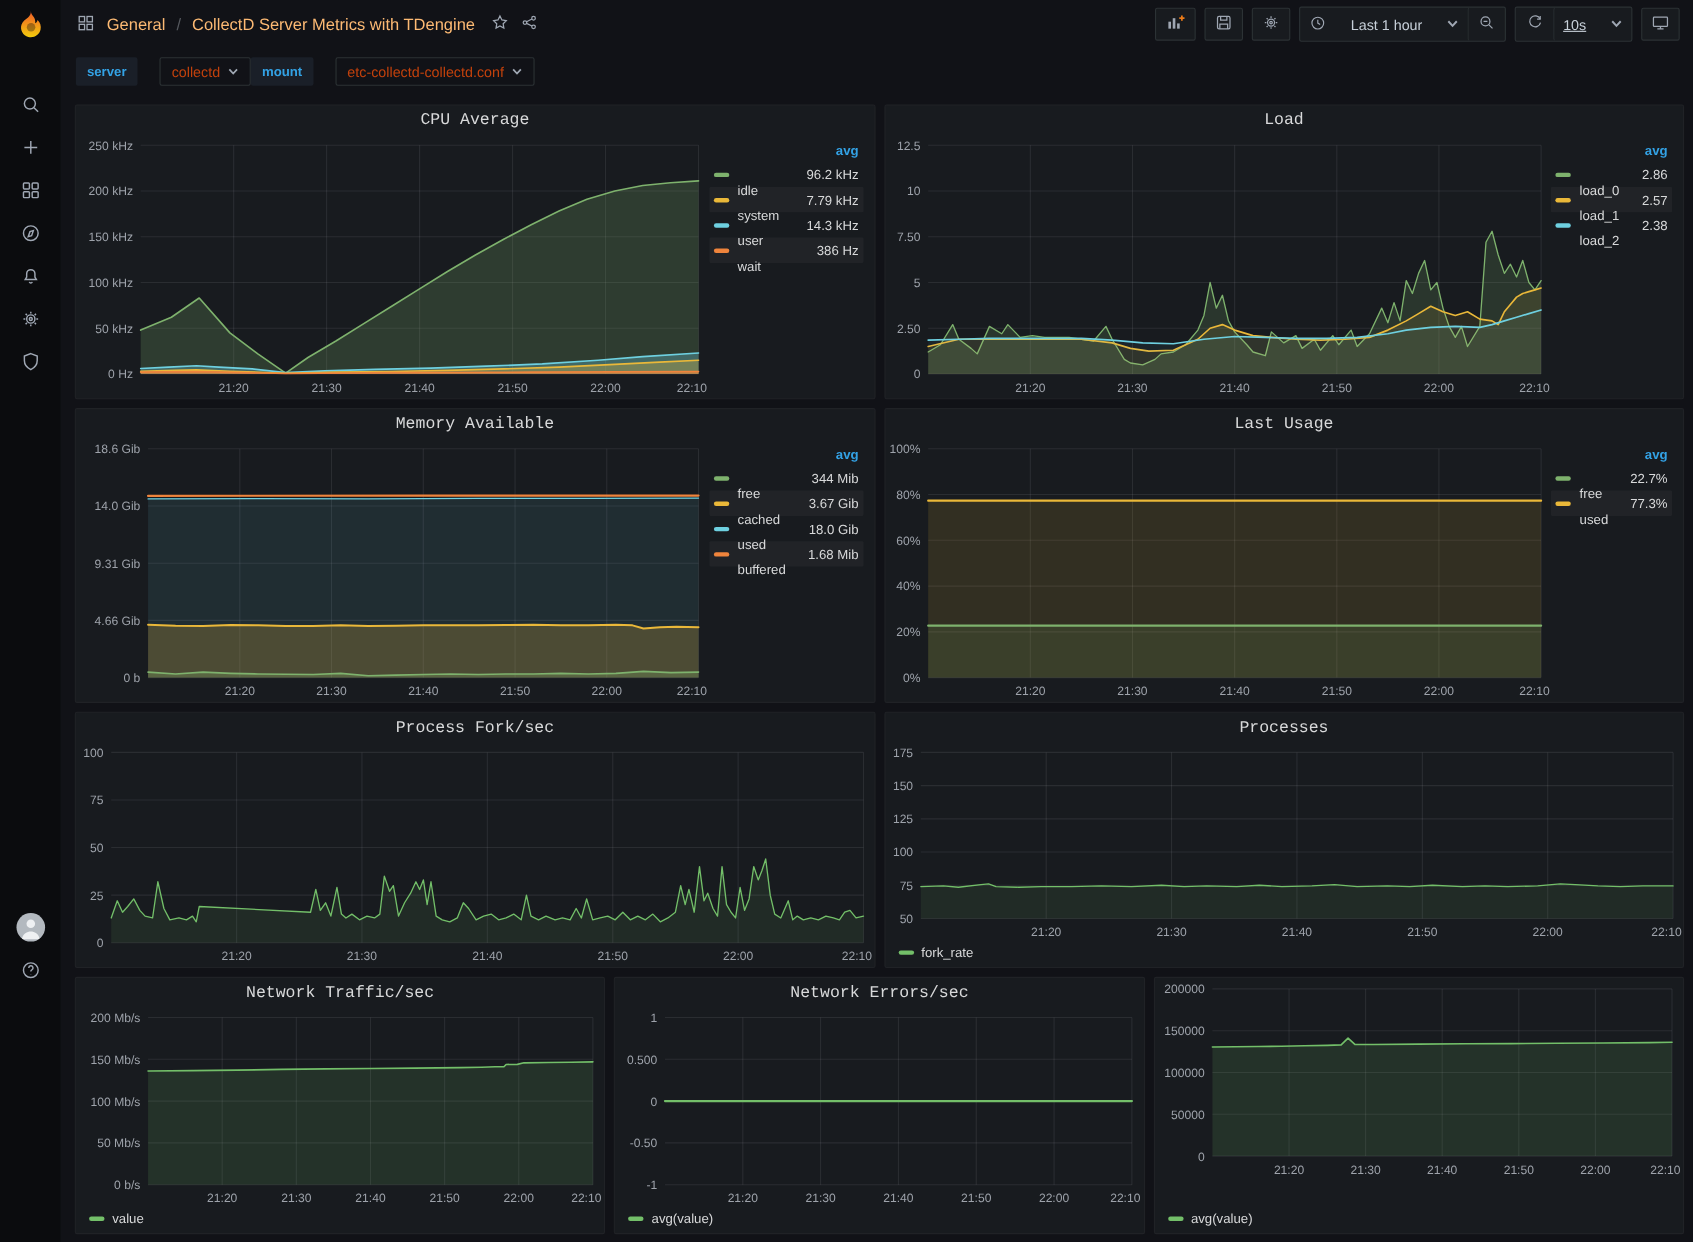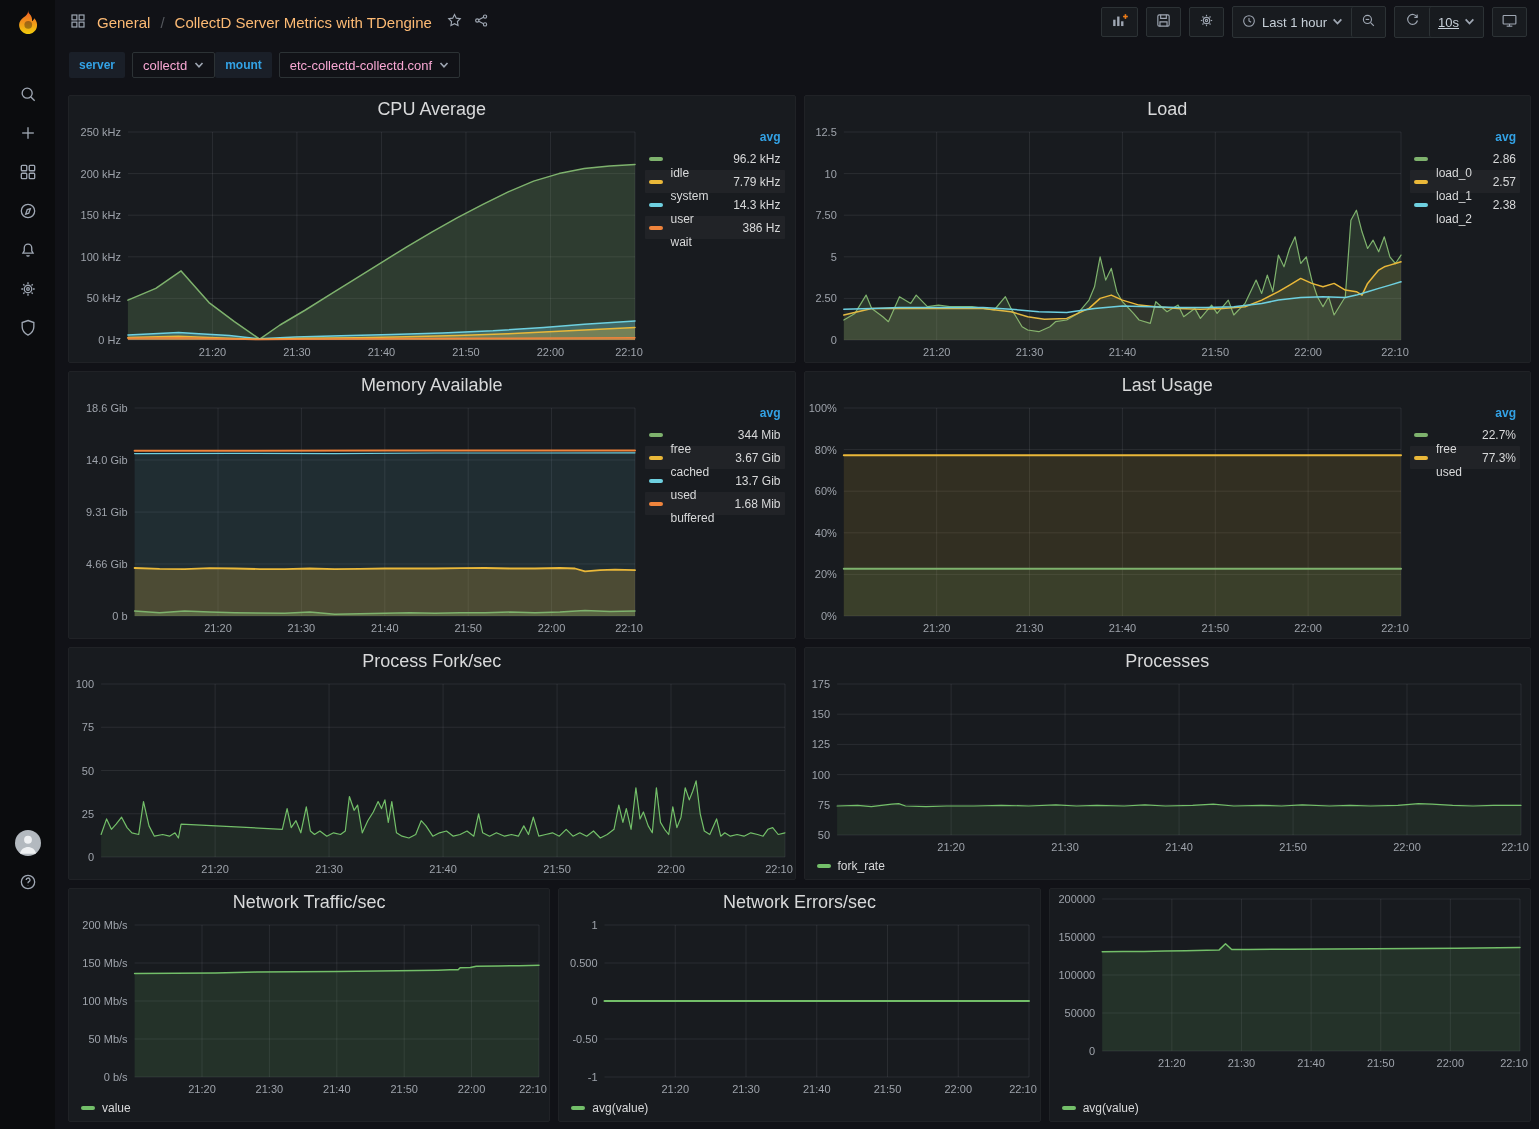--- a/index.html
+++ b/index.html
@@ -17,43 +17,43 @@
 
   
   .main { flex:1; display:flex; flex-direction:column; min-width:0; }
   .topnav { height:44px; display:flex; align-items:center; padding:0 12px 0 14px; }
   .crumb { display:flex; align-items:center; gap:10px; }
   .crumb svg { stroke:#9fa7b3; fill:none; stroke-width:1.6; }
   .crumb-text { color:#fdba74; font-size:15px; cursor:pointer; }
   .crumb-sep { color:#55585e; font-size:15px; }
   .icon-btn { background:none; border:none; cursor:pointer; display:flex; align-items:center; }
   .topnav-right { margin-left:auto; display:flex; align-items:center; gap:8px; }
-  .tbtn { height:30px; min-width:34px; padding:0 8px; background:#181b1f; border:1px solid #2c3235; border-radius:2px; display:flex; align-items:center; justify-content:center; gap:5px; color:#c7d0d9; font-size:13px; cursor:pointer; }
+  .tbtn { height:30px; min-width:34px; padding:0 8px; background:#181b1f; border:1px solid #2c3235; border-radius:2px; display:flex; align-items:center; justify-content:center; gap:22px; color:#c7d0d9; font-size:13px; cursor:pointer; }
   .tbtn svg { stroke:#9fa7b3; fill:none; stroke-width:1.6; }
   .tgroup { display:flex; border:1px solid #2c3235; border-radius:2px; background:#181b1f; }
   .tgroup .tbtn { border:none; background:transparent; }
   .tgroup .tbtn + .tbtn { border-left:1px solid #2c3235;text-decoration:underline; }
 
   
   .submenu { height:42px; display:flex; align-items:center; padding-left:14px; }
   .filter { display:flex; align-items:center; }
   .f-label { height:26px; display:flex; align-items:center; padding:0 10px; background:#1a1f28; border-radius:2px; color:#33a2e5; font-size:12px; font-weight:700; cursor:default; }
-  .f-value { height:26px; display:flex; align-items:center; gap:7px; margin-left:7px; padding:0 10px; background:#111217; border:1px solid #2c3235; border-radius:2px; color:#f9a8d4; font-size:13px; cursor:pointer; }
+  .f-value { height:26px; display:flex; align-items:center; gap:7px; margin-left:20px; padding:0 10px; background:#111217; border:1px solid #2c3235; border-radius:2px; color:#c2410c; font-size:13px; cursor:pointer; }
   .f-value svg { stroke:#9fa7b3; fill:none; stroke-width:1.6; }
 
   
   .dash { padding:9px 8px 7px 13px; display:flex; flex-direction:column; gap:8px; }
   .row { display:flex; gap:8px; }
   .row > .panel { flex:1; min-width:0; }
   .r1 .panel, .r2 .panel { height:268px; }
   .r3 .panel { height:233px; }
   .r4 .panel { height:234px; }
 
   .panel { background:#181b1f; border:1px solid #202226; border-radius:2px; display:flex; flex-direction:column; }
-  .panel-title { height:26px; flex:none; display:flex; align-items:center; justify-content:center; color:#d8d9da; font-size:18px; font-weight:500; cursor:pointer; }
+  .panel-title { height:26px; flex:none; display:flex; align-items:center; justify-content:center; color:#d8d9da; font-size:15px; font-weight:500; cursor:pointer;font-family:Liberation Mono, monospace; }
   .panel-body { flex:1; display:flex; min-height:0; }
   .chart { flex:1; min-width:0; overflow:visible; }
   .chart svg { overflow:visible; display:block; }
 
   .legend-right { flex:none; width:150px; padding:8px 10px 0 0; font-size:12px; color:#d8d9da; }
   .legend-right.narrow { width:120px; }
   .lg-head { text-align:right; color:#33a2e5; font-weight:700; padding-right:4px; margin-bottom:3px; }
   .lg-row { display:flex; align-items:center; height:23px; padding:0 4px; border-radius:1px; }
   .lg-rows .lg-row:nth-child(even) { background:rgba(255,255,255,.04); }
   .lg-swatch { width:14px; height:4px; border-radius:2px; margin-right:8px; flex:none; }
@@ -453,21 +453,21 @@
                     <span class="lg-val">344 Mib</span>
                   </div>
                   <div class="lg-row">
                     <span class="lg-swatch" style="background: rgb(234, 184, 57);"></span>
                     <span class="lg-name">cached</span>
                     <span class="lg-val">3.67 Gib</span>
                   </div>
                   <div class="lg-row">
                     <span class="lg-swatch" style="background: rgb(110, 208, 224);"></span>
                     <span class="lg-name">used</span>
-                    <span class="lg-val">13.7 Gib</span>
+                    <span class="lg-val">18.0 Gib</span>
                   </div>
                   <div class="lg-row">
                     <span class="lg-swatch" style="background: rgb(239, 132, 60);"></span>
                     <span class="lg-name">buffered</span>
                     <span class="lg-val">1.68 Mib</span>
                   </div>
                 </div>
               </div>
           </div>
         </section>

